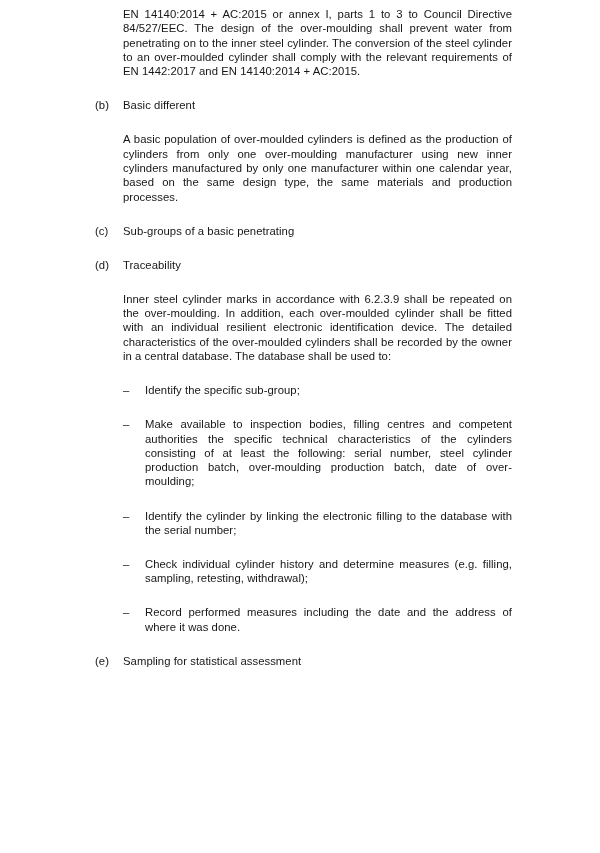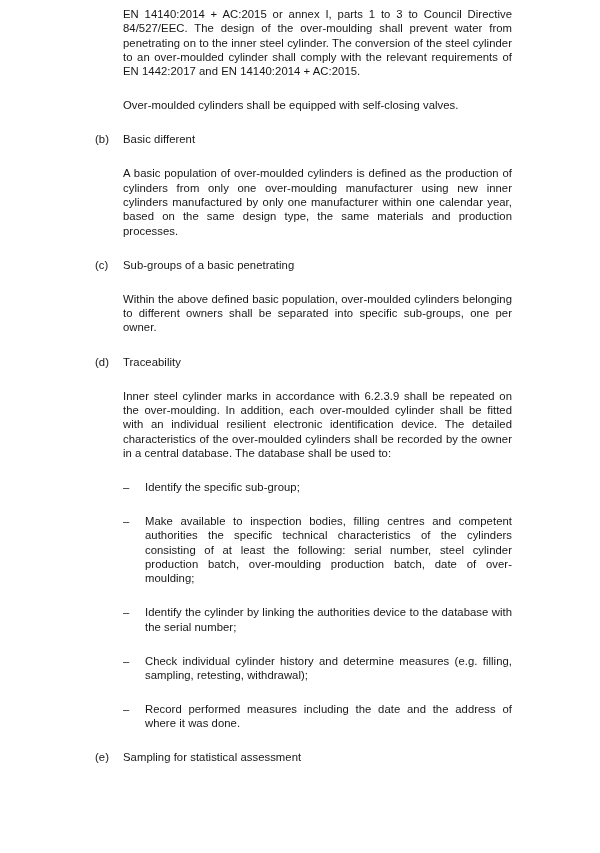--- a/index.html
+++ b/index.html
@@ -42,35 +42,33 @@
   .last { margin-bottom: 0; }
 </style>
 </head>
 <body>
 
 <div class="page">
   <div class="content">
 
     <p class="para">EN 14140:2014 + AC:2015 or annex I, parts 1 to 3 to Council Directive 84/527/EEC. The design of the over-moulding shall prevent water from penetrating on to the inner steel cylinder. The conversion of the steel cylinder to an over-moulded cylinder shall comply with the relevant requirements of EN 1442:2017 and EN 14140:2014 + AC:2015.</p>
 
-    <p class="para">Over-moulded cylinders shall be equipped with self-closing valves.</p>
 
     <div class="letter-item">
       <span class="letter-label">(b)</span>
       <span class="letter-title">Basic different</span>
     </div>
 
     <p class="para">A basic population of over-moulded cylinders is defined as the production of cylinders from only one over-moulding manufacturer using new inner cylinders manufactured by only one manufacturer within one calendar year, based on the same design type, the same materials and production processes.</p>
 
     <div class="letter-item">
       <span class="letter-label">(c)</span>
       <span class="letter-title">Sub-groups of a basic penetrating</span>
     </div>
 
-    <p class="para">Within the above defined basic population, over-moulded cylinders belonging to different owners shall be separated into specific sub-groups, one per owner.</p>
 
 
     <div class="letter-item">
       <span class="letter-label">(d)</span>
       <span class="letter-title">Traceability</span>
     </div>
 
     <p class="para">Inner steel cylinder marks in accordance with 6.2.3.9 shall be repeated on the over-moulding. In addition, each over-moulded cylinder shall be fitted with an individual resilient electronic identification device. The detailed characteristics of the over-moulded cylinders shall be recorded by the owner in a central database. The database shall be used to:</p>
 
     <div class="dash-item">
@@ -78,21 +76,21 @@
       <p class="dash-text">Identify the specific sub-group;</p>
     </div>
 
     <div class="dash-item">
       <span class="dash">–</span>
       <p class="dash-text">Make available to inspection bodies, filling centres and competent authorities the specific technical characteristics of the cylinders consisting of at least the following: serial number, steel cylinder production batch, over-moulding production batch, date of over-moulding;</p>
     </div>
 
     <div class="dash-item">
       <span class="dash">–</span>
-      <p class="dash-text">Identify the cylinder by linking the authorities device to the database with the serial number;</p>
+      <p class="dash-text">Identify the cylinder by linking the electronic filling to the database with the serial number;</p>
     </div>
 
     <div class="dash-item">
       <span class="dash">–</span>
       <p class="dash-text">Check individual cylinder history and determine measures (e.g. filling, sampling, retesting, withdrawal);</p>
     </div>
 
     <div class="dash-item">
       <span class="dash">–</span>
       <p class="dash-text">Record performed measures including the date and the address of where it was done.</p>

